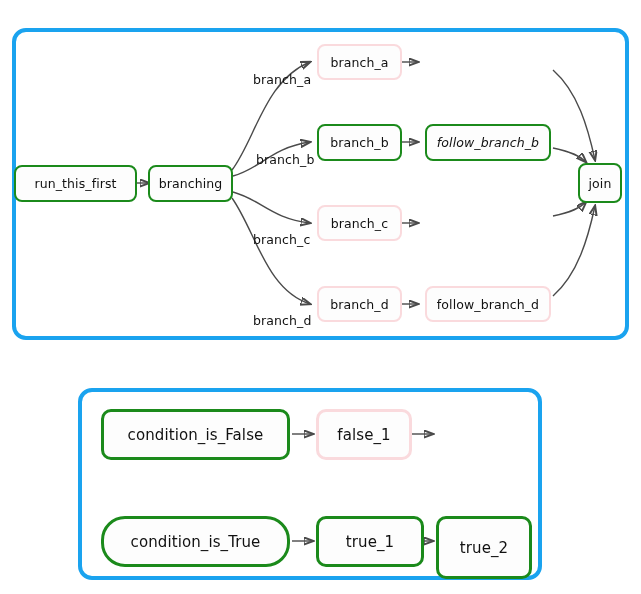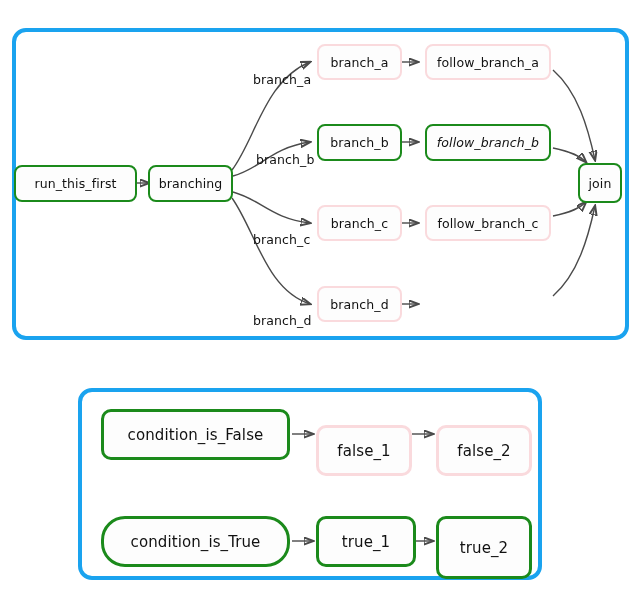--- a/index.html
+++ b/index.html
@@ -45,21 +45,21 @@
     justify-content: center;
     font-size: 12.5px;
     color: #111111;
     white-space: nowrap;
     letter-spacing: 0.1px;
   }
   .node.green { border: 2px solid #1b8a1b; }
   .node.pink  { border: 2px solid #fadadd; }
   .node.big   { font-size: 15px; border-radius: 10px; }
   .node.big.green { border-width: 3px; text-align: center; }
-  .node.big.pink  { border-width: 3px; margin-top: 16px; }
+  .node.big.pink  { border-width: 3px; }
 
   .edge-label {
     position: absolute;
     font-size: 12.5px;
     color: #111111;
     white-space: nowrap;
     letter-spacing: 0.1px;
   }
   svg.edges {
     position: absolute;
@@ -102,48 +102,46 @@
     <path d="M553,148 C572,152 580,156 586,162" marker-end="url(#arrow)"></path>
     <path d="M553,216 C572,212 580,208 586,202" marker-end="url(#arrow)"></path>
     <path d="M553,296 C578,274 588,238 595,206" marker-end="url(#arrow)"></path>
   </svg>
 
   <div class="node green" style="left:148px; top:165px; width:85px; height:37px;">branching</div>
 
   <div class="node green" style="left:14px; top:165px; width:123px; height:37px;">run_this_first</div>
 
   <div class="node pink" style="left:317px; top:44px; width:85px; height:36px;">branch_a</div>
-  <div class="node pink" style="left:425px; top:44px; width:126px; height:36px;">follow_branch_a</div>
 
   <div class="node green" style="left:317px; top:124px; width:85px; height:37px;">branch_b</div>
   <div class="node green" style="left:425px; top:124px; width:126px; height:37px;font-style:italic;">follow_branch_b</div>
 
   <div class="node pink" style="left:317px; top:205px; width:85px; height:36px;">branch_c</div>
-  <div class="node pink" style="left:425px; top:205px; width:126px; height:36px;">follow_branch_c</div>
 
   <div class="node pink" style="left:317px; top:286px; width:85px; height:36px;">branch_d</div>
+  <div class="node pink" style="left:425px; top:286px; width:126px; height:36px;">follow_branch_d</div>
 
   <div class="node green" style="left:578px; top:163px; width:44px; height:40px;">join</div>
 
   <div class="edge-label" style="left:253px; top:72px;">branch_a</div>
   <div class="edge-label" style="left:256px; top:152px;">branch_b</div>
   <div class="edge-label" style="left:253px; top:232px;">branch_c</div>
   <div class="edge-label" style="left:253px; top:313px;">branch_d</div>
 
 
   <div class="container-box" style="left:78px; top:388px; width:464px; height:192px;"></div>
 
   <svg class="edges">
     <line x1="292" y1="434" x2="313" y2="434" marker-end="url(#arrow)"></line>
     <line x1="412" y1="434" x2="433" y2="434" marker-end="url(#arrow)"></line>
     <line x1="292" y1="541" x2="313" y2="541" marker-end="url(#arrow)"></line>
     <line x1="412" y1="541" x2="433" y2="541" marker-end="url(#arrow)"></line>
   </svg>
 
   <div class="node big green" style="left:101px; top:409px; width:189px; height:51px;">condition_is_False</div>
   <div class="node big pink" style="left:316px; top:409px; width:96px; height:51px;">false_1</div>
-  <div class="node big pink" style="left:436px; top:409px; width:96px; height:51px;">false_2</div>
 
   <div class="node big green" style="left:101px; top:516px; width:189px; height:51px;border-radius:24px;">condition_is_True</div>
-  <div class="node big green" style="left:316px; top:516px; width:100px; height:51px;">true_1</div>
+  <div class="node big green" style="left:316px; top:516px; width:108px; height:51px;">true_1</div>
   <div class="node big green" style="left:436px; top:516px; width:96px; height:63px;">true_2</div>
 
 </div>
 
 </body></html>

